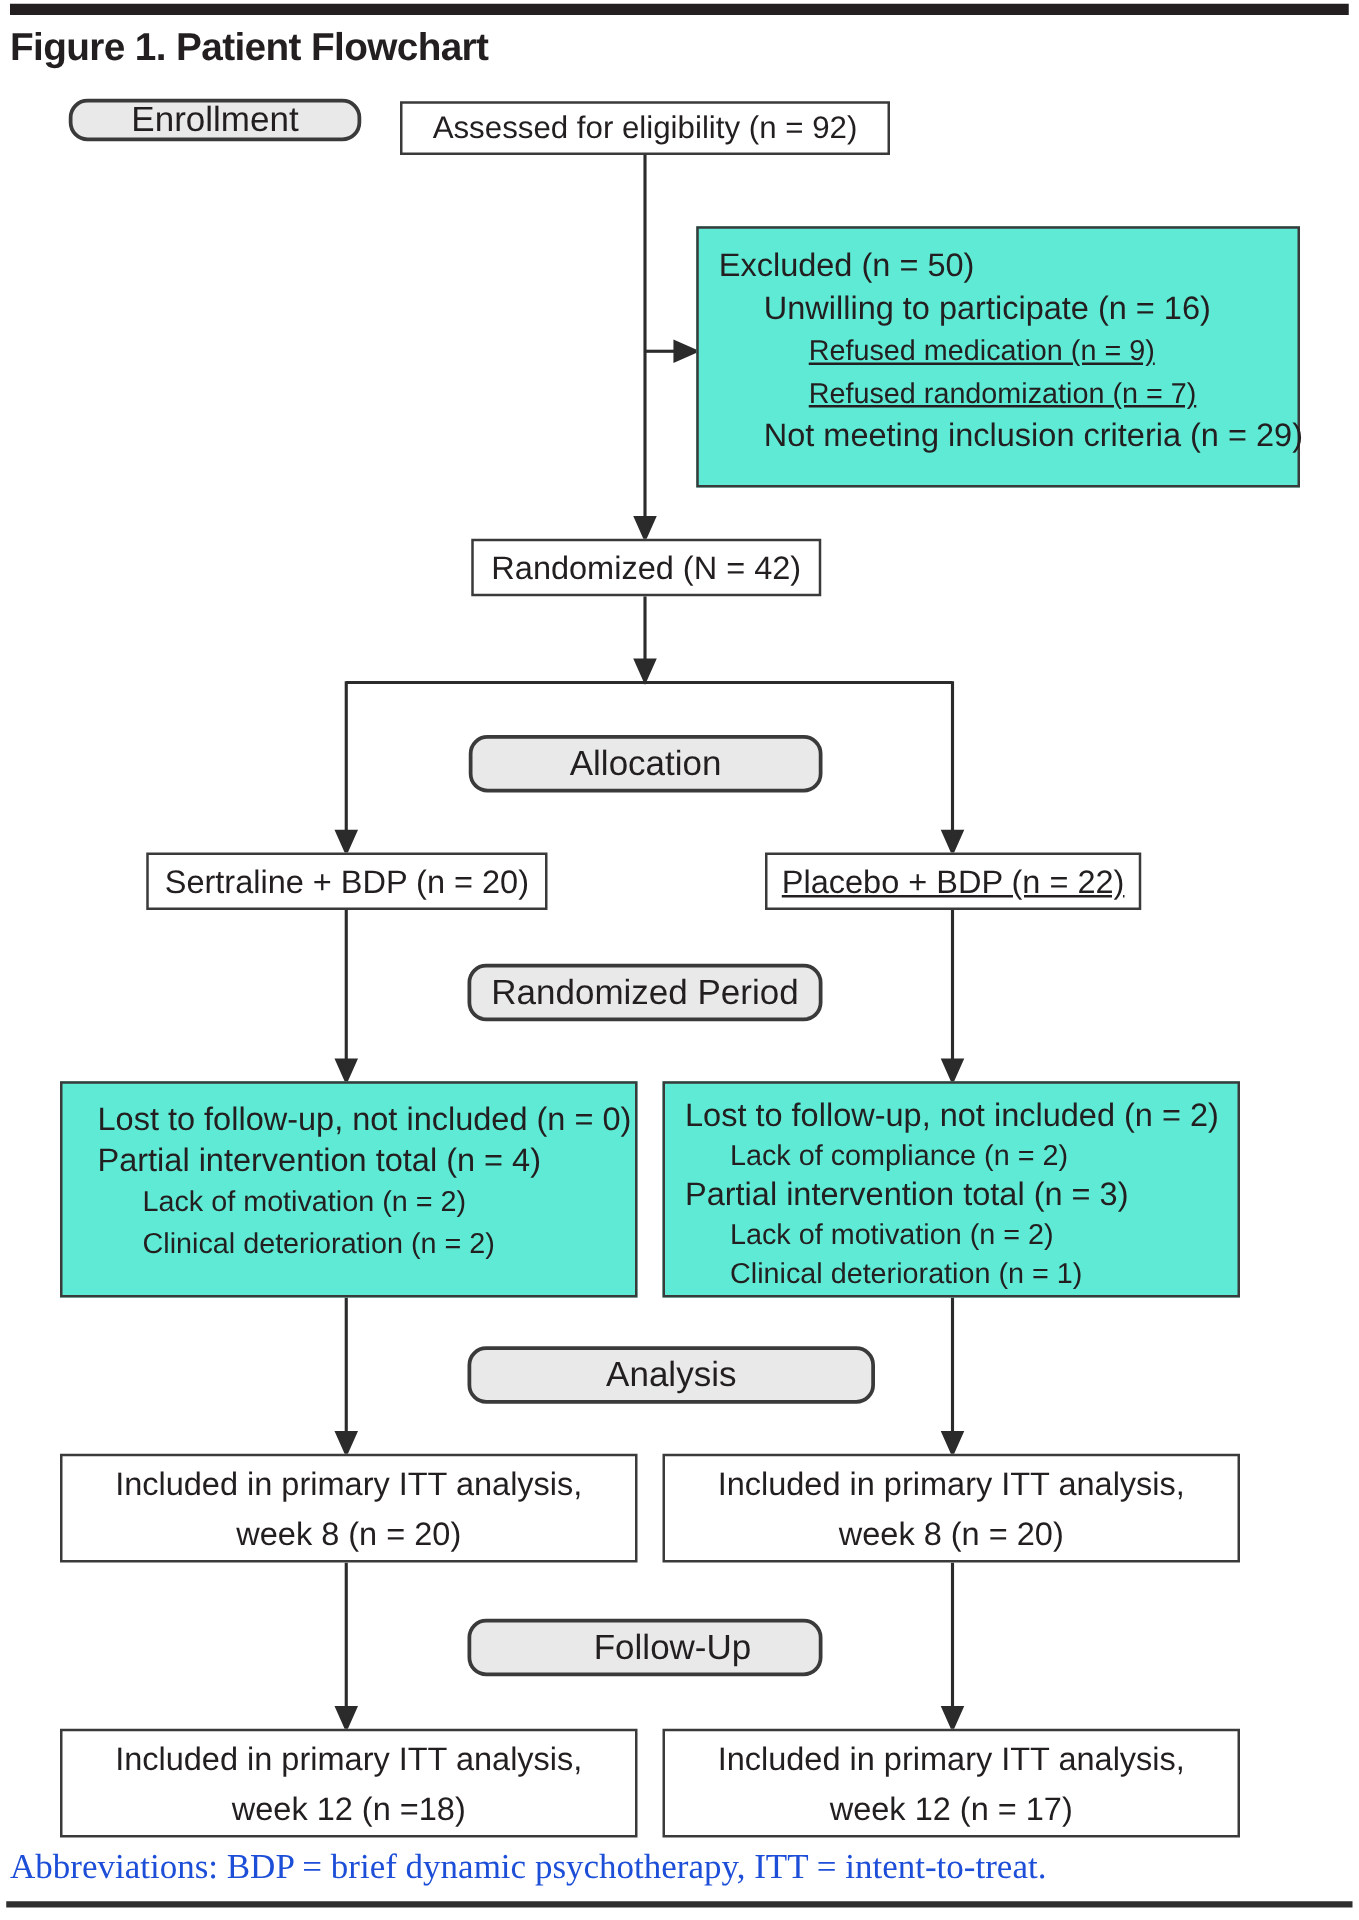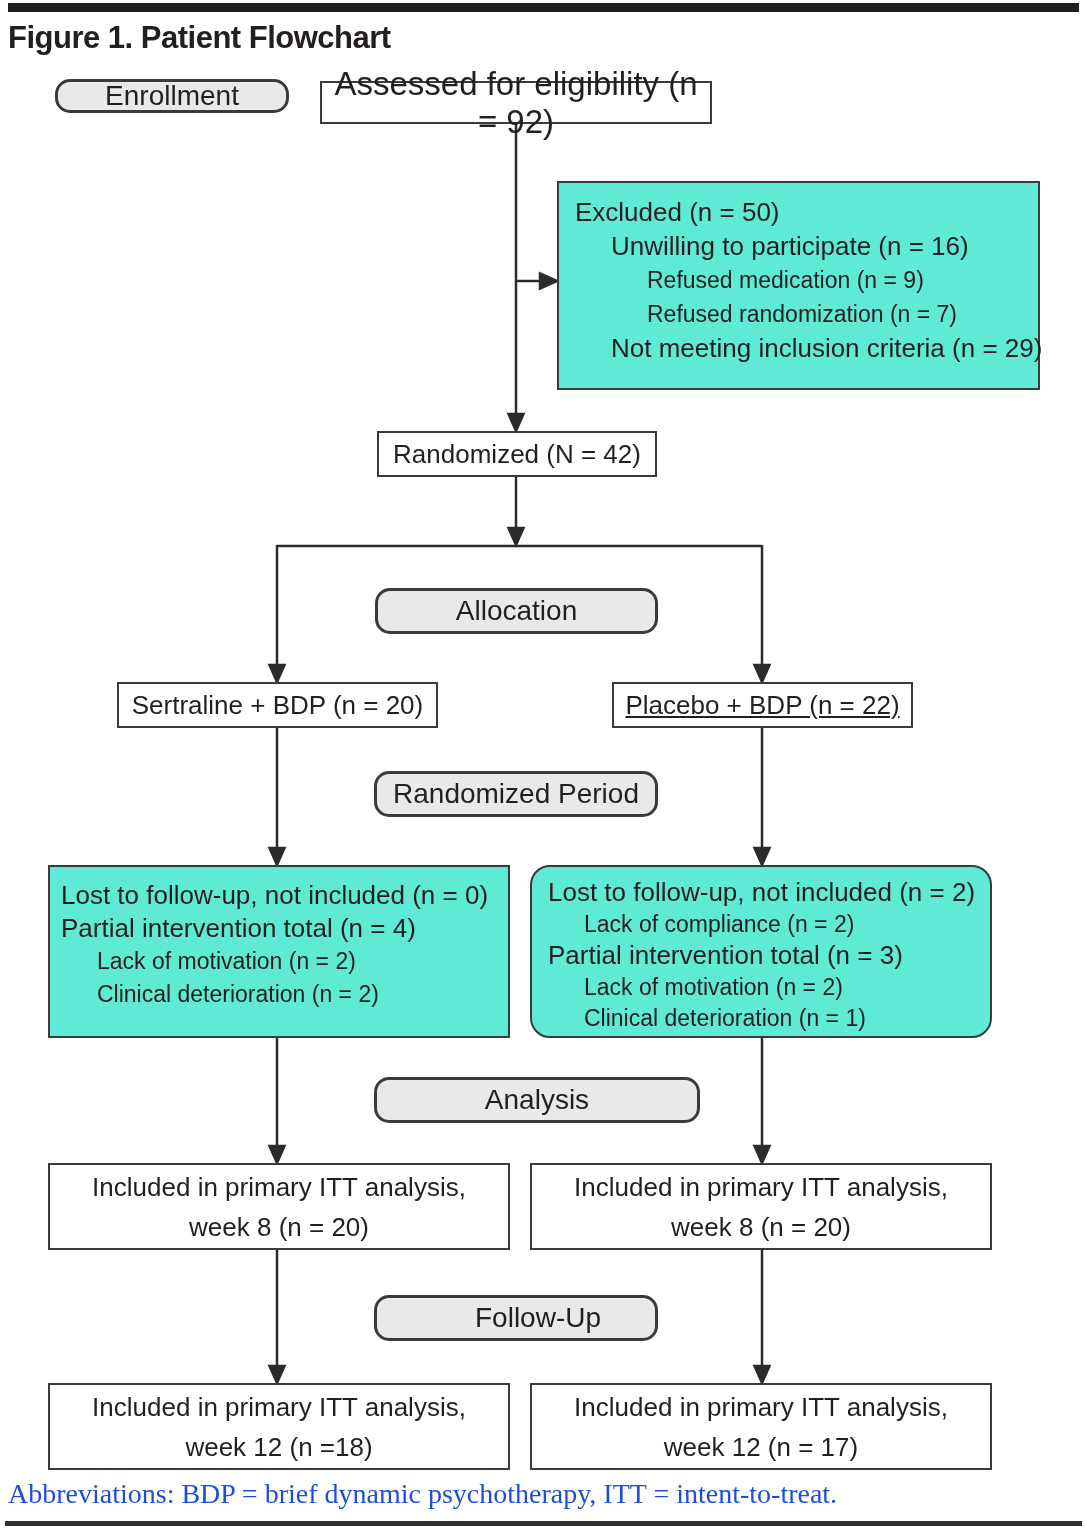--- a/index.html
+++ b/index.html
@@ -12,30 +12,30 @@
         box-sizing:border-box;display:flex;align-items:center;justify-content:center;
         font-size:26px;text-align:center;}
   .stage{position:absolute;z-index:1;background:var(--stage-fill,#e9e9e9);
          border:3px solid var(--box-border,#3a3a3a);border-radius:15px;box-sizing:border-box;
          display:flex;align-items:center;justify-content:center;font-size:28px;}
   .listbox{position:absolute;z-index:1;background:#5eead4;border:2px solid var(--box-border,#3a3a3a);
            box-sizing:border-box;font-size:26px;text-align:left;}
   .listbox .line{line-height:33px;white-space:nowrap;}
   .ind0{margin-left:0;}
   .ind1{margin-left:36px;}
-  .ind2{margin-left:72px;font-size:23px;}
+  .ind2{margin-left:72px;font-size:23px;text-decoration:underline;}
   .small{font-size:23px;}
   #excluded{left:557px;top:181px;width:483px;height:209px;padding:12px 8px 0 16px;line-height:34px;}
   #excluded .line{line-height:34px;}
-  #left-dropout{left:48px;top:865px;width:462px;height:173px;padding:12px 6px 0 11px;}
-  #right-dropout{left:530px;top:865px;width:462px;height:173px;padding:10px 6px 0 16px;border-radius:20px;}
+  #left-dropout{left:48px;top:865px;width:462px;height:173px;padding:12px 6px 0 28px;}
+  #right-dropout{left:530px;top:865px;width:462px;height:173px;padding:10px 6px 0 16px;}
   #right-dropout .line{line-height:31.5px;}
   .twoline{flex-direction:column;line-height:40px;}
   #enrollment{left:55px;top:79px;width:234px;height:34px;}
-  #assessed{left:320px;top:81px;width:392px;height:43px;font-size:33px;}
+  #assessed{left:320px;top:81px;width:392px;height:43px;font-size:25px;}
   #randomized{left:377px;top:431px;width:280px;height:46px;text-align:right;}
   #allocation{left:375px;top:588px;width:283px;height:46px;}
   #sertraline{left:117px;top:682px;width:321px;height:46px;}
   #placebo{left:612px;top:682px;width:301px;height:46px;text-decoration:underline;}
   #rand-period{left:374px;top:771px;width:284px;height:46px;}
   #analysis{left:374px;top:1077px;width:326px;height:46px;}
   #week8-left{left:48px;top:1163px;width:462px;height:87px;}
   #week8-right{left:530px;top:1163px;width:462px;height:87px;}
   #followup{left:374px;top:1295px;width:284px;height:46px;padding-left:44px;}
   #week12-left{left:48px;top:1383px;width:462px;height:87px;}

